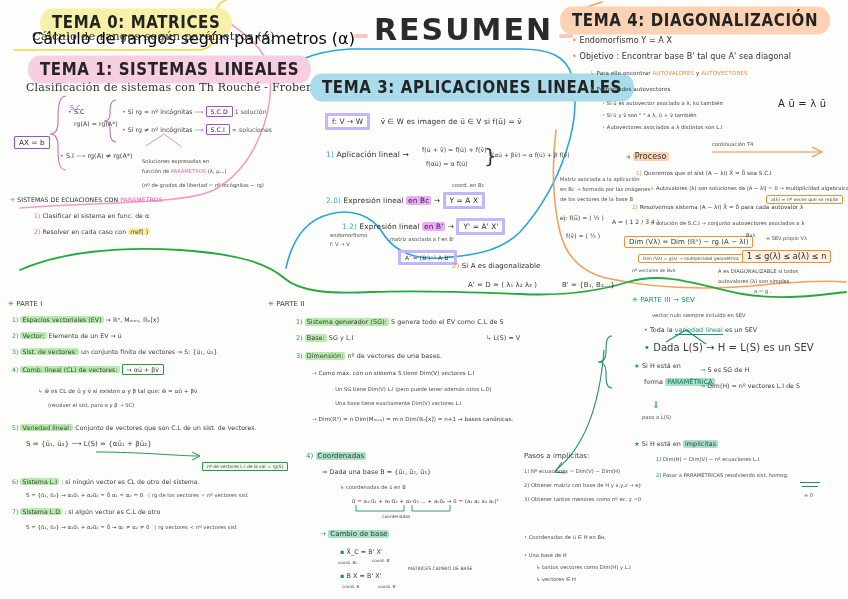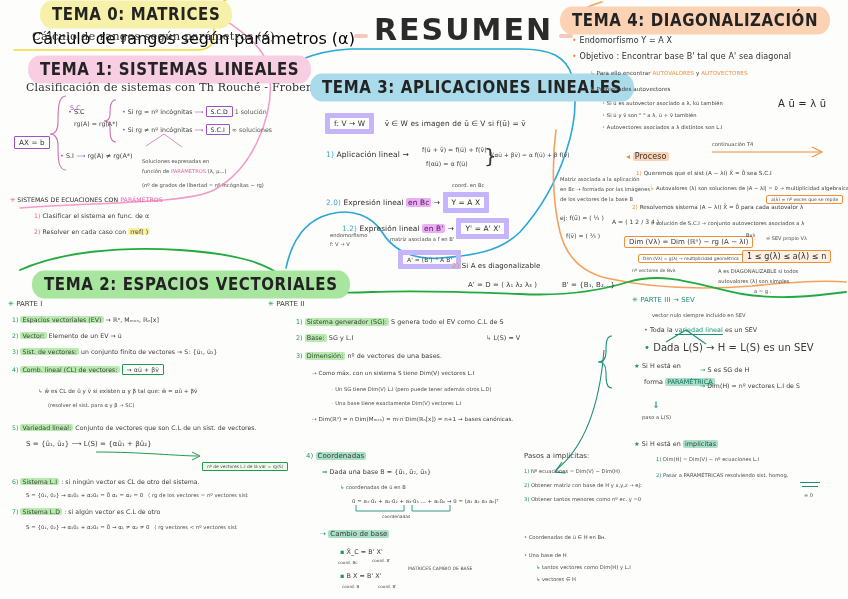--- a/index.html
+++ b/index.html
@@ -68,21 +68,21 @@
 
   .c-pink   { color:#e85fa8; }
   .c-purple { color:#9a51c9; }
   .c-blue   { color:#3aa6d0; }
   .c-orange { color:#ef8f3c; }
   .c-green  { color:#1f9c4c; }
   .c-teal   { color:#1d8f76; }
   .c-dark   { color:#2b2b2b; }
 
   .box-purple { border:1px solid #9a51c9; padding:1px 4px; border-radius:1px; display:inline-block; }
-  .box-blue   { border:5px solid #c4b5fd; padding:1px 4px; border-radius:1px; display:inline-block; }
+  .box-blue   { border:3px solid #c4b5fd; padding:1px 4px; border-radius:1px; display:inline-block; }
   .box-green  { border:1px solid #1f9c4c; padding:1px 4px; border-radius:1px; display:inline-block; }
   .box-orange { border:1px solid #ef8f3c; padding:1px 4px; border-radius:2px; display:inline-block; }
 
   .tiny-note { font-size:5.2px; color:#4a4a4a; white-space:nowrap; }
   .ul-teal { border-bottom:1px solid #1d8f76; }
 </style>
 </head>
 <body>
 
 <div id="sheet">
@@ -133,21 +133,21 @@
     <path d="M812 147 L822 152 L812 157" fill="none" stroke="#ef8f3c" stroke-width="1.2"></path>
 
     <path d="M356 505 L356 511 L404 511 L404 505" fill="none" stroke="#1d8f76" stroke-width=".9"></path>
     <path d="M412 505 L412 511 L450 511 L450 505" fill="none" stroke="#1d8f76" stroke-width=".9"></path>
   </svg>
 
   <div class="blk" style="left:348px; top:12px;">
     <span class="title-dash"></span><span class="title">RESUMEN</span><span class="title-dash"></span>
   </div>
 
-  <div class="blk" style="left:40px; top:2px;">
+  <div class="blk" style="left:40px; top:10px;">
     <span class="pill pill-yellow">TEMA 0: MATRICES</span>
   </div>
   <div class="blk" style="left:32px; top:29px;" style2="">Cálculo de rangos según parámetros (α)</div>
   <div class="blk sub" style="left:32px; top:29px;">Cálculo de rangos según parámetros (α)</div>
 
   <div class="blk" style="left:28px; top:57px;">
     <span class="pill pill-pink">TEMA 1: SISTEMAS LINEALES</span>
   </div>
   <div class="blk sub" style="left:26px; top:81px; font-size:11px;">Clasificación de sistemas con Th Rouché - Frobenius</div>
 
@@ -307,23 +307,20 @@
   <div class="blk tiny-note" style="left:632px; top:268px; font-size:4.6px;">nº vectores de Bvλ</div>
   <div class="blk tiny-note c-orange" style="left:746px; top:232px; font-size:5px;">Bvλ</div>
   <div class="blk tiny-note c-orange" style="left:766px; top:235px; font-size:5px;">= SEV propio Vλ</div>
   <div class="blk hw-m" style="left:742px; top:250px; font-size:8px;">
     <span class="box-orange" style="background:#fdf0e2;">1 ≤ g(λ) ≤ a(λ) ≤ n</span>
   </div>
   <div class="blk tiny-note" style="left:718px; top:268px;">A es DIAGONALIZABLE si todos</div>
   <div class="blk tiny-note" style="left:718px; top:278px;">autovalores (λ) son simples</div>
   <div class="blk tiny-note" style="left:754px; top:288px;">a = g .</div>
 
-  <div class="blk" style="left:32px; top:272px;">
-    <span class="pill pill-green">TEMA 2: ESPACIOS VECTORIALES</span>
-  </div>
 
   <div class="blk hw-s" style="left:8px; top:300px; font-size:7px;">
     <span class="c-green">✳</span> <span>PARTE I</span>
   </div>
   <div class="blk hw-s" style="left:12px; top:316px; font-size:6.2px;">
     <span class="c-green">1)</span>
     <span class="mark-green">Espacios vectoriales (EV)</span>
     <span>→  ℝⁿ, Mₘₓₙ, ℝₙ[x]</span>
   </div>
   <div class="blk hw-s" style="left:12px; top:332px; font-size:6.2px;">

